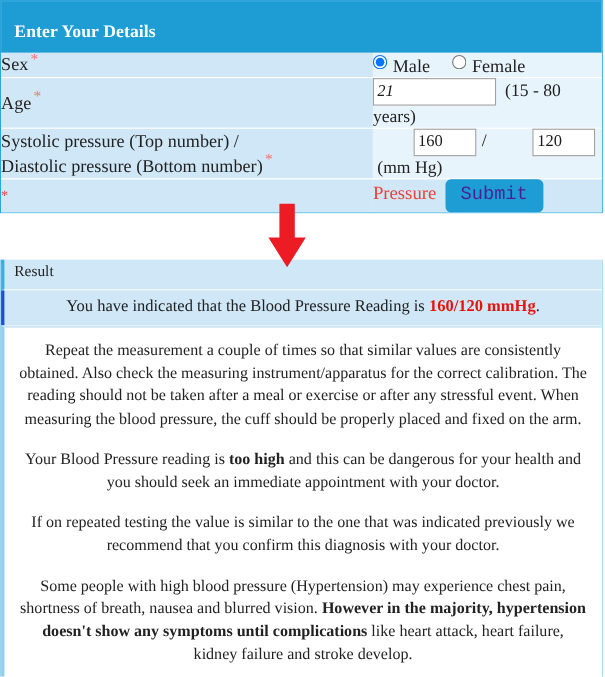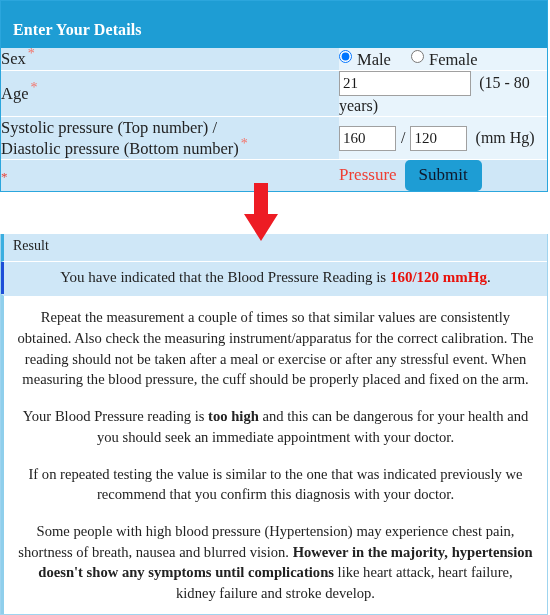--- a/index.html
+++ b/index.html
@@ -83,40 +83,40 @@
   .txtbox {
     font-family: "Liberation Serif", serif;
     font-size: 15px;
     padding: 2px 3px;
     border: 1px solid #a0a0a0;
     background: #ffffff;
     color: #1a1a1a;
     box-sizing: border-box;
     height: 25px;
   }
-  .txt-age { width: 132px; }
-  .txt-bp  { width: 57px; }
+  .txt-age { width: 112px; font-style: italic; }
+  .txt-bp  { width: 57px; margin-left: 37px; }
   .unit { font-size: 16px; margin-left: 4px; }
   .slash { margin: 0 5px; font-size: 16px; }
 
   .footer-row td {
     background: #cfe7f7;
     padding: 10px 10px 12px 10px;
   }
   .footer-left { width: 338px; }
   .footer-star { color: #e8453c; font-size: 13px; }
   .required-text {
     color: #ef3e33;
     font-size: 17px;
     margin-right: 8px;
   }
   .submit-btn {
-    font-family: Liberation Serif, serif;
+    font-family: Liberation Mono, monospace;
     font-size: 17px;
-    color: #0f172a;
+    color: #4c1d95;
     background: #1e9dd4;
     border: none;
     border-radius: 5px;
     padding: 5px 14px 6px 14px;
     cursor: pointer;
   }
 
   
   .arrow-zone {
     position: relative;

